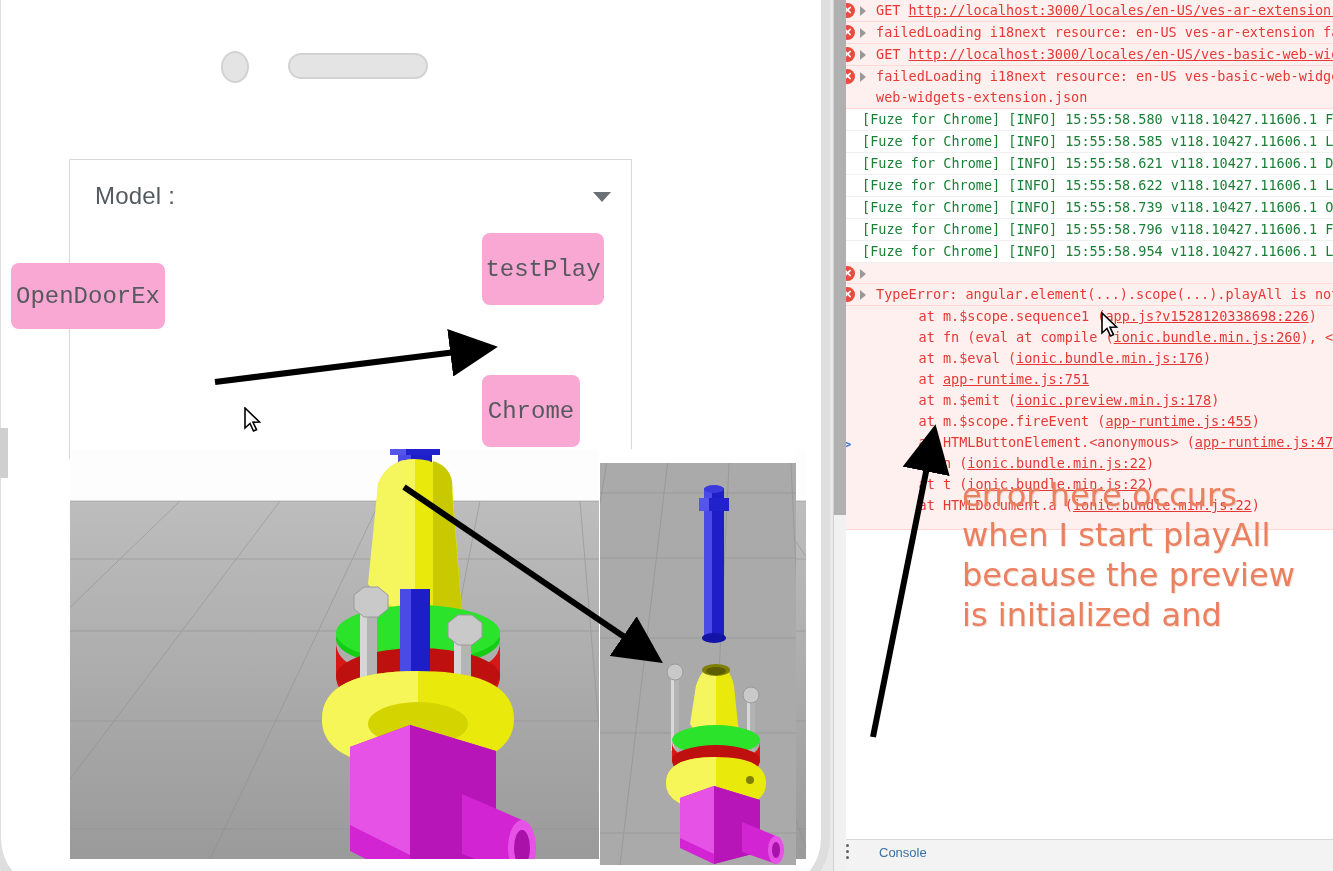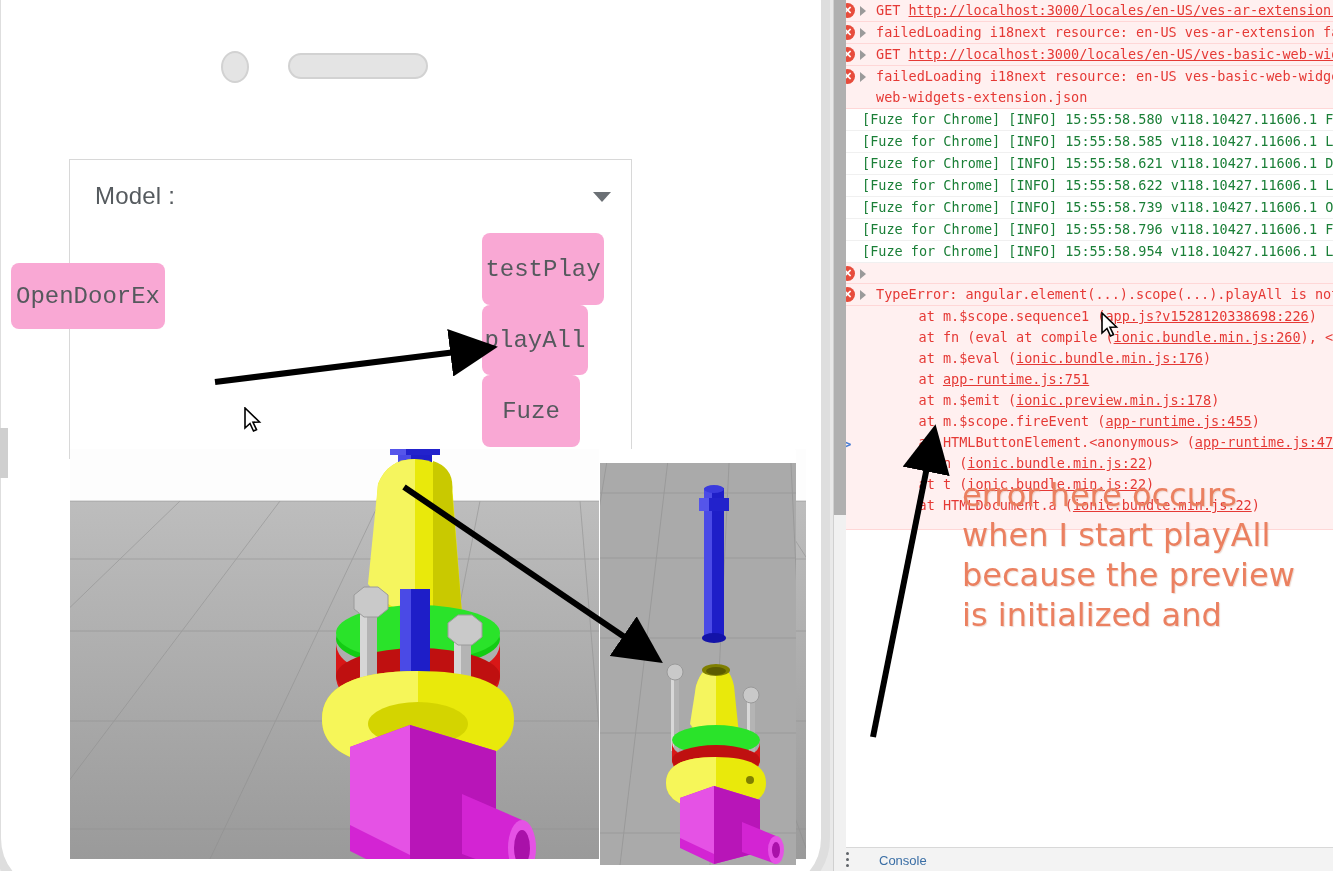--- a/index.html
+++ b/index.html
@@ -161,21 +161,21 @@
   .console-scroll-track {
     position:absolute; left: 0px; top: 0; width: 12px; height: 871px; background: #f1f1f1;
     z-index: 25;
   }
   .console-scroll-thumb {
     position:absolute; left: 0px; top: 0; width: 12px; height: 515px;
     background: #b0b0b0; z-index: 26;
   }
 
   .devtools-bottom {
-    position:absolute; left: 0; bottom: 0; width: 500px; height: 24px;
+    position:absolute; left: 0; bottom: 0; width: 500px; height: 32px;
     background: #f3f3f3; border-top: 1px solid #d8d8d8;
   }
   .dots-icon { position:absolute; left: 12px; top: 4px; width: 4px; height: 18px; }
   .dots-icon i { display:block; width:3px;height:3px;background:#5f6368;border-radius:50%;margin-bottom:3px;}
   .console-tab-label {
     position:absolute; left: 45px; top: 5px; font-size: 13px; color: #3a6ea5;
     font-family: "Liberation Sans", sans-serif;
   }
 
   
@@ -208,22 +208,21 @@
 
   <div class="app-card">
     <div class="model-row">
       <div class="model-label">Model :</div>
       <div class="model-caret"></div>
     </div>
   </div>
 
   <div class="chip chip-open">OpenDoorEx</div>
   <div class="chip chip-testplay">testPlay</div>
-  <div class="chip chip-playall">playAll</div>
-  <div class="chip chip-reset">Fuze</div>
+  <div class="chip chip-reset">Chrome</div>
 
   <div class="viewport">
     <svg class="grid-svg" viewBox="0 0 736 410" preserveAspectRatio="none">
       <defs>
         <linearGradient id="flr" x1="0" y1="0" x2="0" y2="1">
           <stop offset="0" stop-color="#bdbdbd"></stop>
           <stop offset="1" stop-color="#9a9a9a"></stop>
         </linearGradient>
       </defs>
       <rect x="0" y="0" width="736" height="52" fill="#fdfdfd"></rect>

